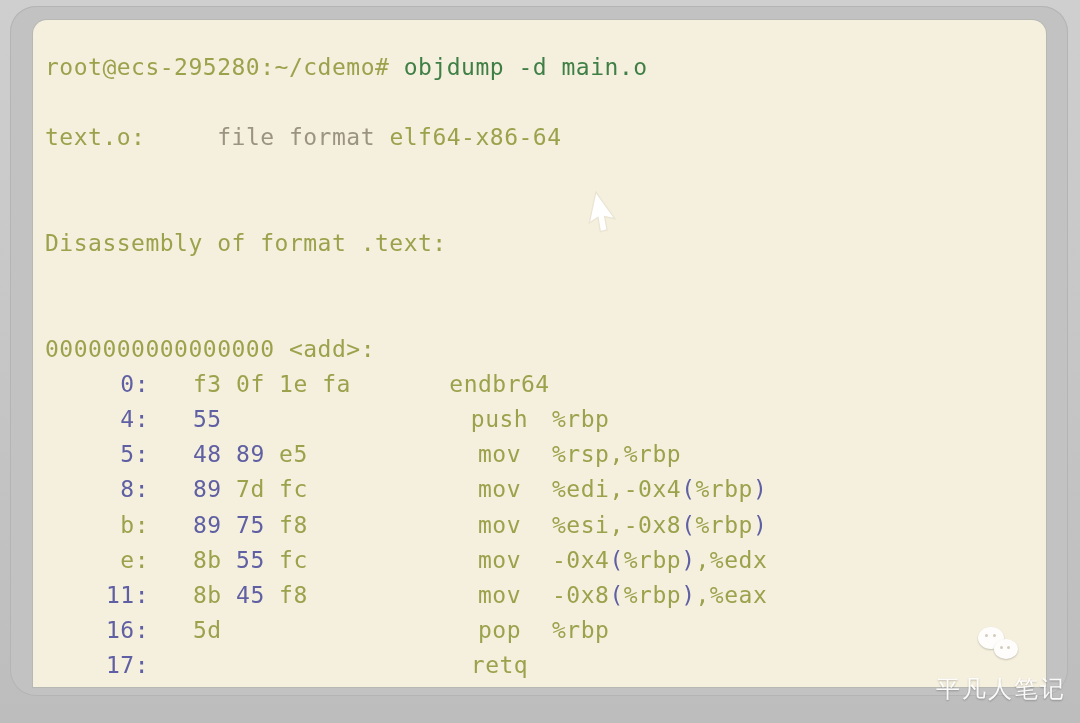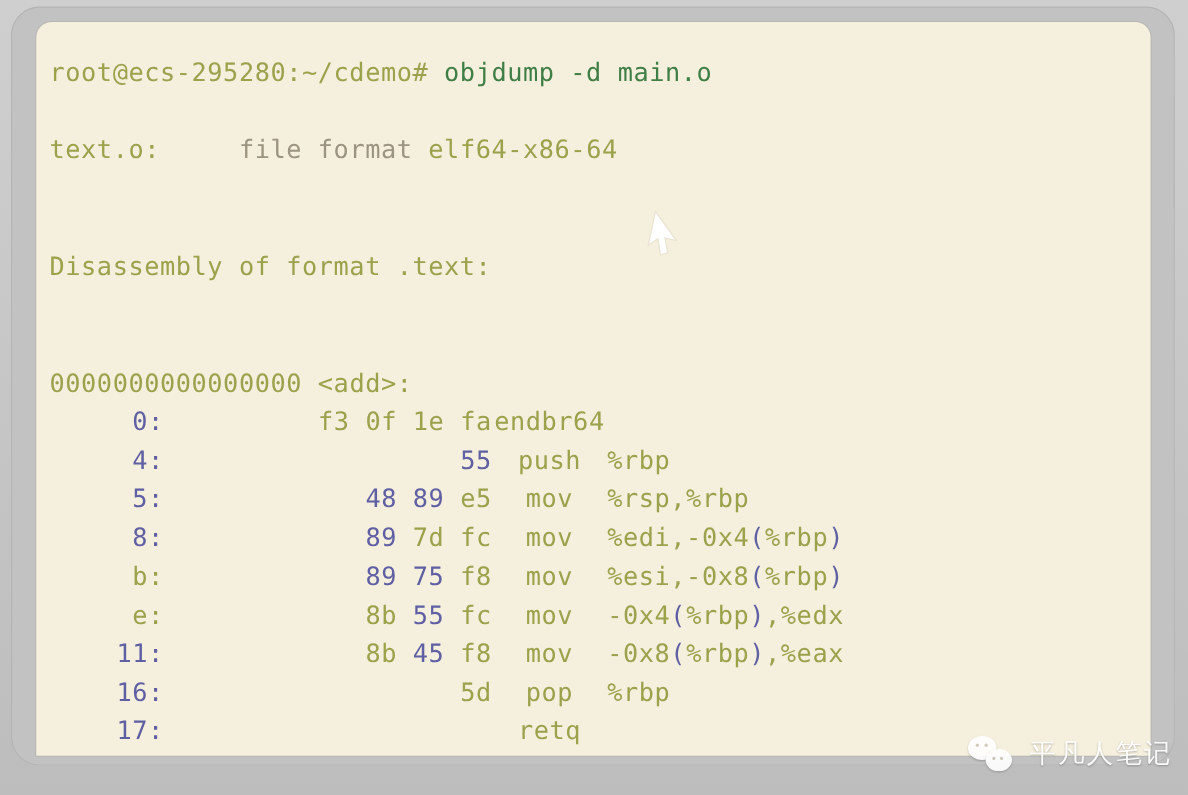--- a/index.html
+++ b/index.html
@@ -65,42 +65,44 @@
   .blank { height: 35.2px; }
 
   
   .olive     { color: #9ba24c; }
   .greendark { color: #3f7f45; }
   .taupe     { color: #9a9480; }
   .blue      { color: #5f5fa3; }
 
   
   .addr   { display: inline-block; width: 104px; text-align: right; }
-  .bytes  { display: inline-block; width: 298px; text-align: right; padding-left: 44px; box-sizing: border-box; }
+  .bytes  { display: inline-block; width: 298px; text-align: left; padding-left: 44px; box-sizing: border-box; }
   .mnem   { display: inline-block; width: 105px; text-align: center; }
   .ops    { display: inline-block; }
 
   
   #cursor {
     position: absolute;
     left: 553px;
     top: 170px;
     width: 40px;
     height: 46px;
     pointer-events: none;
   }
 
   
   #watermark {
     position: absolute;
     right: 14px;
     bottom: 18px;
     display: flex;
+    align-items: center;
     gap: 10px;
     opacity: 0.92;
+    flex-direction: column;
   }
   #watermark .wm-text {
     font-family: "DejaVu Sans", sans-serif;
     font-size: 24px;
     color: #ffffff;
     text-shadow: 0 1px 2px rgba(0,0,0,0.30);
     letter-spacing: 2px;
   }
   .bubble {
     position: relative;

